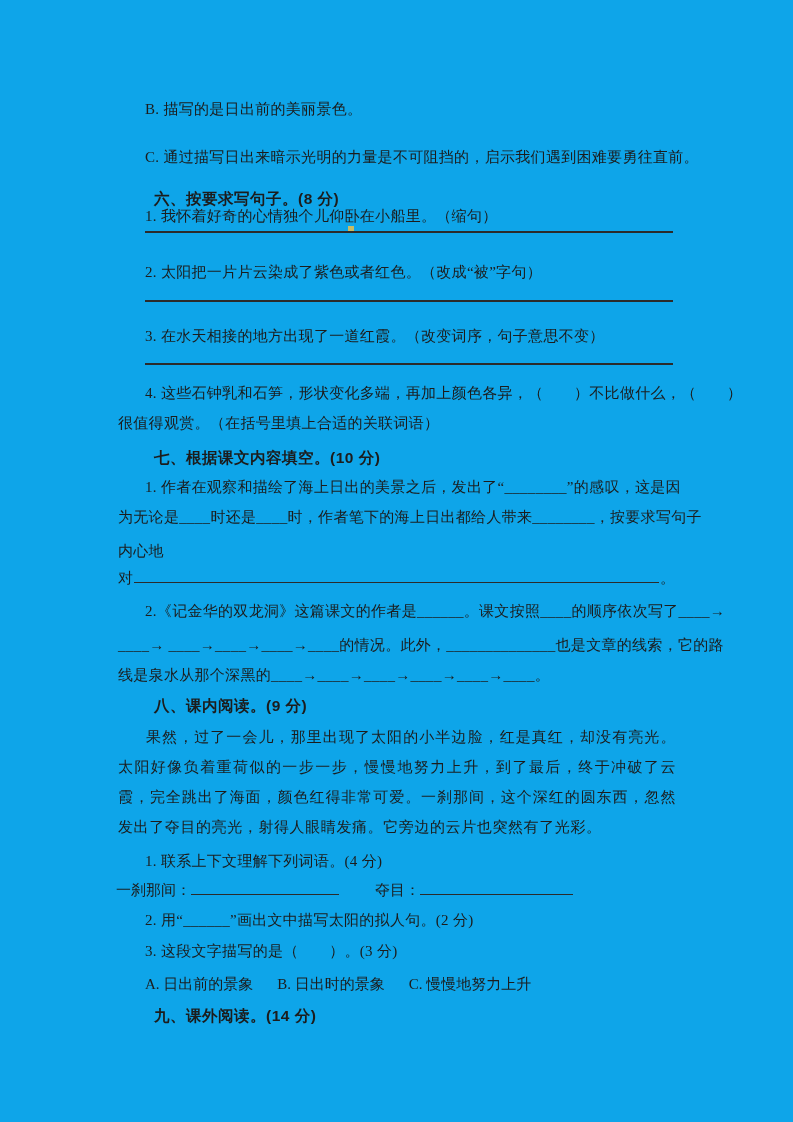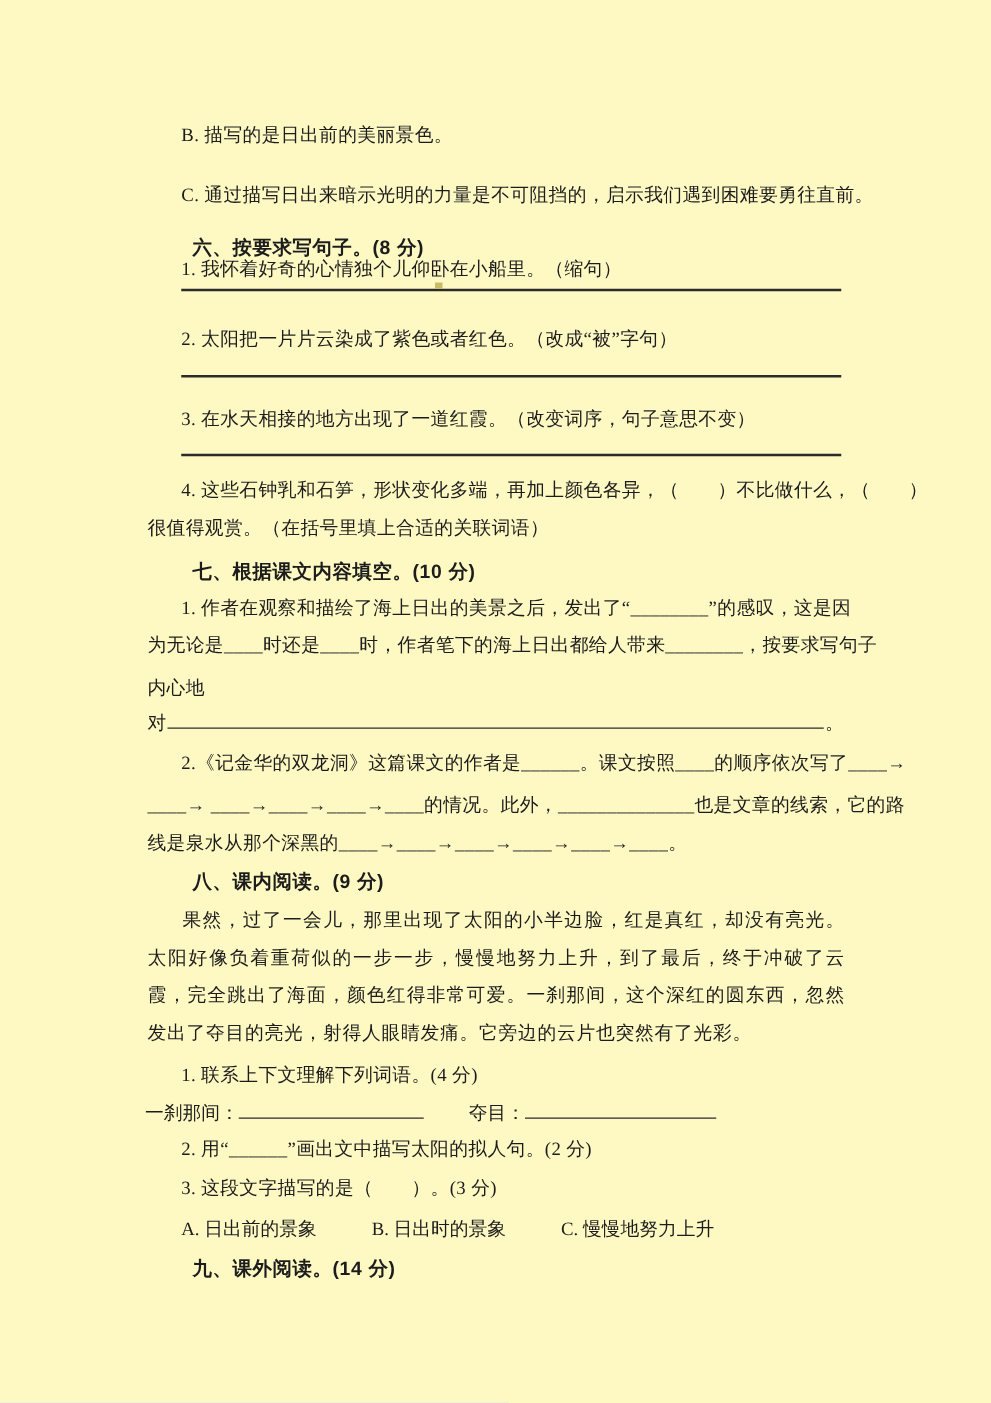--- a/index.html
+++ b/index.html
@@ -5,21 +5,21 @@
   html, body {
     margin: 0;
     padding: 0;
     background: #e8e8e8;
   }
   .page {
     position: relative;
     width: 793px;
     height: 1122px;
     margin: 0 auto;
-    background: #fef9c3;
+    background: #0ea5e9;
     overflow: hidden;
     font-family: "Liberation Serif", "DejaVu Serif", serif;
     font-size: 15px;
     color: #1c1c1c;
   }
   .line {
     position: absolute;
     left: 118px;
     height: 22px;
     line-height: 22px;
@@ -86,21 +86,21 @@
     border-bottom: 1.5px solid #2b2b2b;
     height: 16px;
     display: inline-block;
   }
   .term-line-1 { width: 148px; margin-right: 36px; }
   .term-line-2 { width: 153px; }
   .options-row {
     position: absolute;
     left: 145px;
     display: flex;
-    gap: 44px;
+    gap: 24px;
     height: 22px;
     line-height: 22px;
     white-space: pre;
   }
 </style>
 </head>
 <body>
 
 <div class="page">
 

